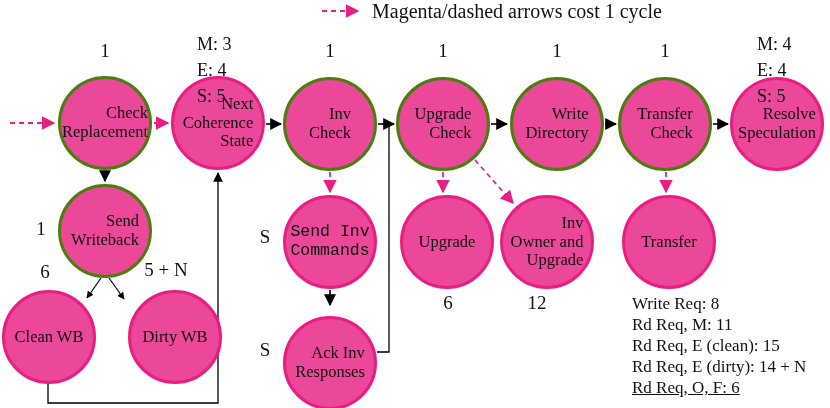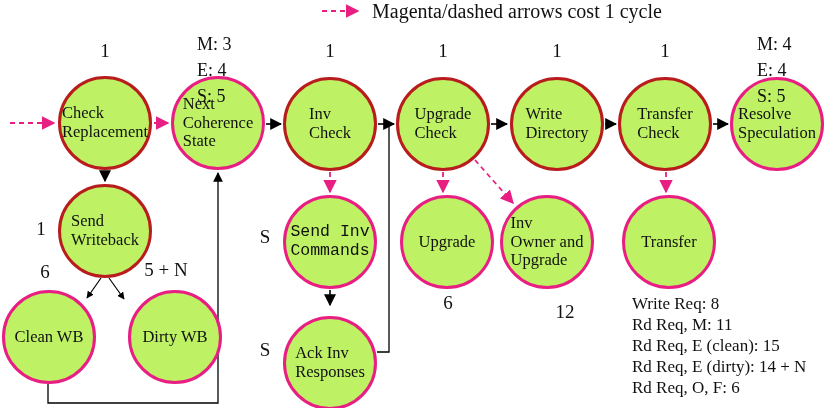--- a/index.html
+++ b/index.html
@@ -3,23 +3,23 @@
 <meta charset="utf-8">
 <style>
   html,body { margin:0; padding:0; background:#ffffff; }
   #stage {
     position:relative; width:830px; height:408px; background:#ffffff;
     font-family:"Liberation Serif", serif; color:#111111; overflow:hidden;
   }
   svg.wires { position:absolute; left:0; top:0; z-index:1; }
   .node {
     position:absolute; width:94px; height:94px; border-radius:50%;
-    border:3px solid #b91c1c; background:#bef264; box-sizing:border-box;
+    border:3px solid #4d7c0f; background:#ec4899; box-sizing:border-box;
     display:flex; align-items:center; justify-content:center;
-    text-align:left; font-size:16.5px; line-height:1.13;
+    text-align:right; font-size:16.5px; line-height:1.13;
     white-space:pre-line; z-index:2;
   }
   .node.magenta { border-color:#E81E82; }
   .lbl { position:absolute; z-index:3; font-size:19px; white-space:nowrap; }
   .lbl.c { transform:translateX(-50%); }
   .legend-text { position:absolute; left:372px; top:0px; font-size:20px; z-index:3; white-space:nowrap; }
   .costline { position:absolute; font-size:18px; z-index:3; white-space:nowrap;margin-top:32px; }
   .reqline { position:absolute; left:632px; font-size:17px; z-index:3; white-space:nowrap; }
 </style>
 </head>
@@ -80,27 +80,27 @@
   <div class="costline" style="left:757px; top:2px;">M: 4</div>
   <div class="costline" style="left:757px; top:28px;">E: 4</div>
   <div class="costline" style="left:757px; top:54px;">S: 5</div>
 
   <div class="lbl c" style="left:41px;  top:218px;">1</div>
   <div class="lbl c" style="left:45px;  top:261px;">6</div>
   <div class="lbl c" style="left:166px; top:259px;">5 + N</div>
   <div class="lbl c" style="left:265px; top:226px;">S</div>
   <div class="lbl c" style="left:265px; top:339px;">S</div>
   <div class="lbl c" style="left:448px; top:292px;">6</div>
-  <div class="lbl c" style="left:565px; top:292px;margin-top:9px;">12</div>
+  <div class="lbl c" style="left:537px; top:292px;">12</div>
 
   <div class="reqline" style="top:294px;">Write Req: 8</div>
   <div class="reqline" style="top:315px;">Rd Req, M: 11</div>
   <div class="reqline" style="top:336px;">Rd Req, E (clean): 15</div>
   <div class="reqline" style="top:357px;">Rd Req, E (dirty): 14 + N</div>
-  <div class="reqline" style="top:378px;">Rd Req, O, F: 6</div>
+  <div class="reqline" style="top:378px;text-decoration:underline;">Rd Req, O, F: 6</div>
 
   <div class="node" style="left:58px;  top:76px;">Check
 Replacement</div>
   <div class="node magenta" style="left:171px; top:76px;">Next
 Coherence
 State</div>
   <div class="node" style="left:283px; top:77px;">Inv
 Check</div>
   <div class="node" style="left:396px; top:77px;">Upgrade
 Check</div>

